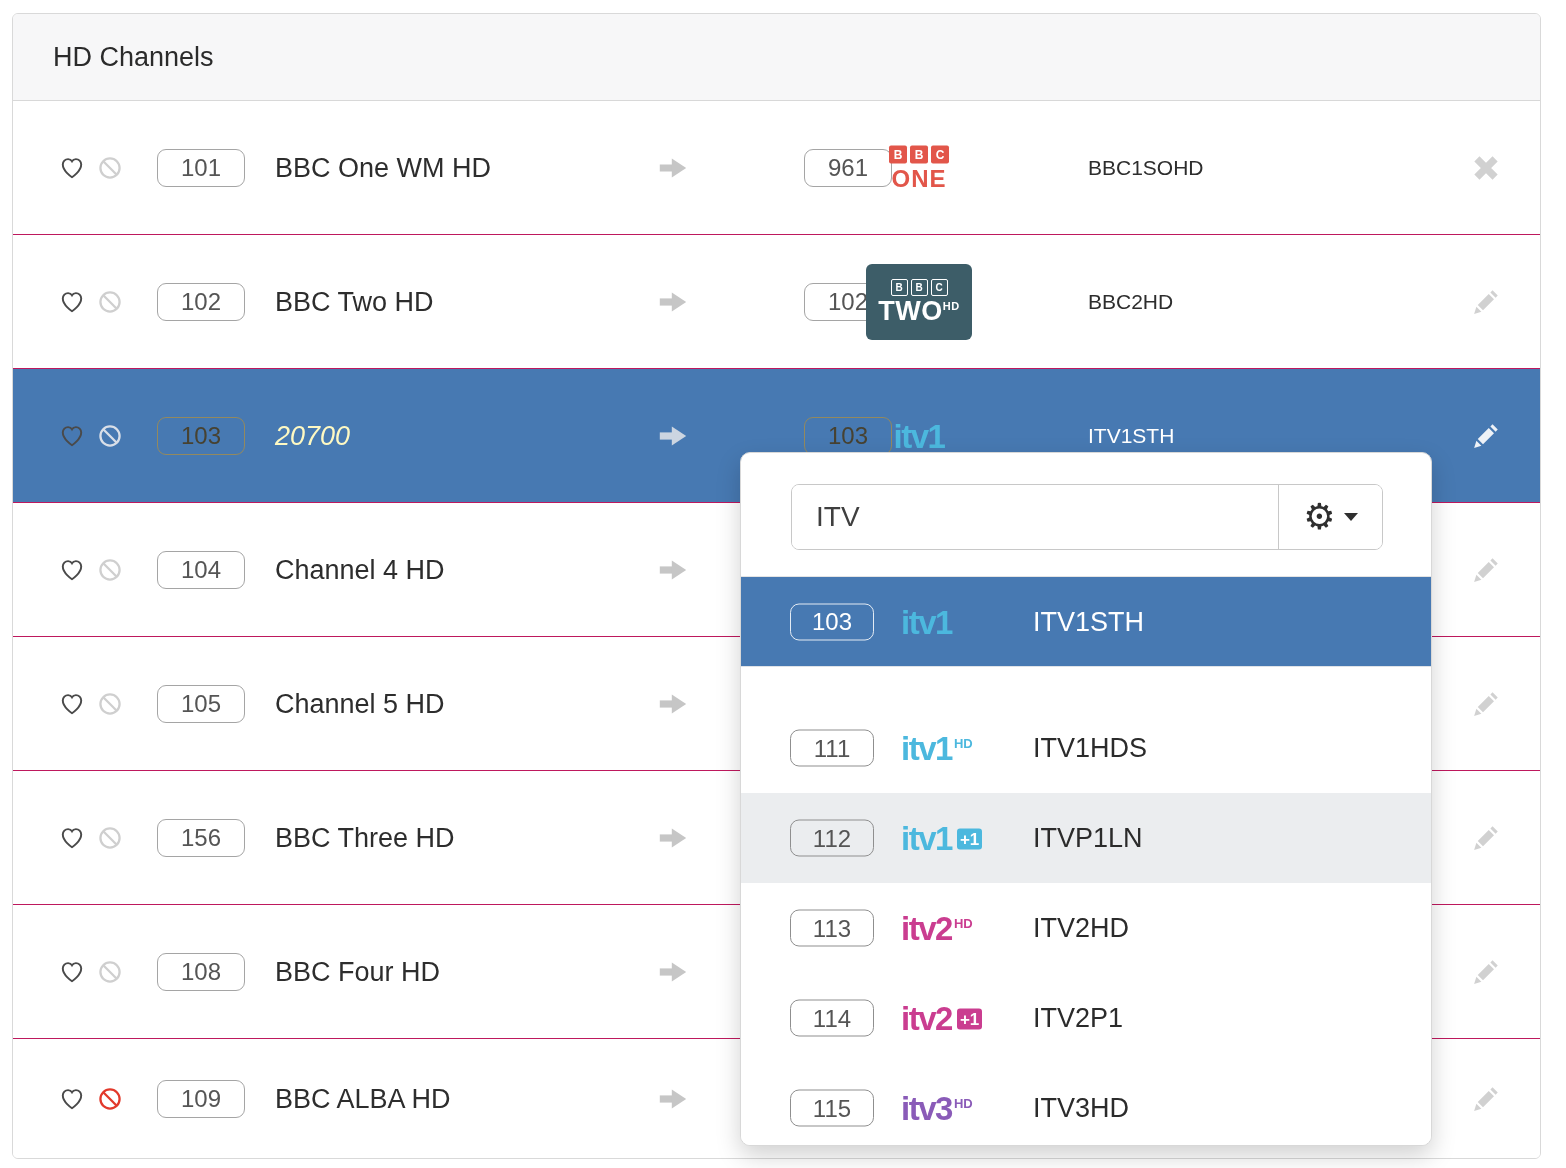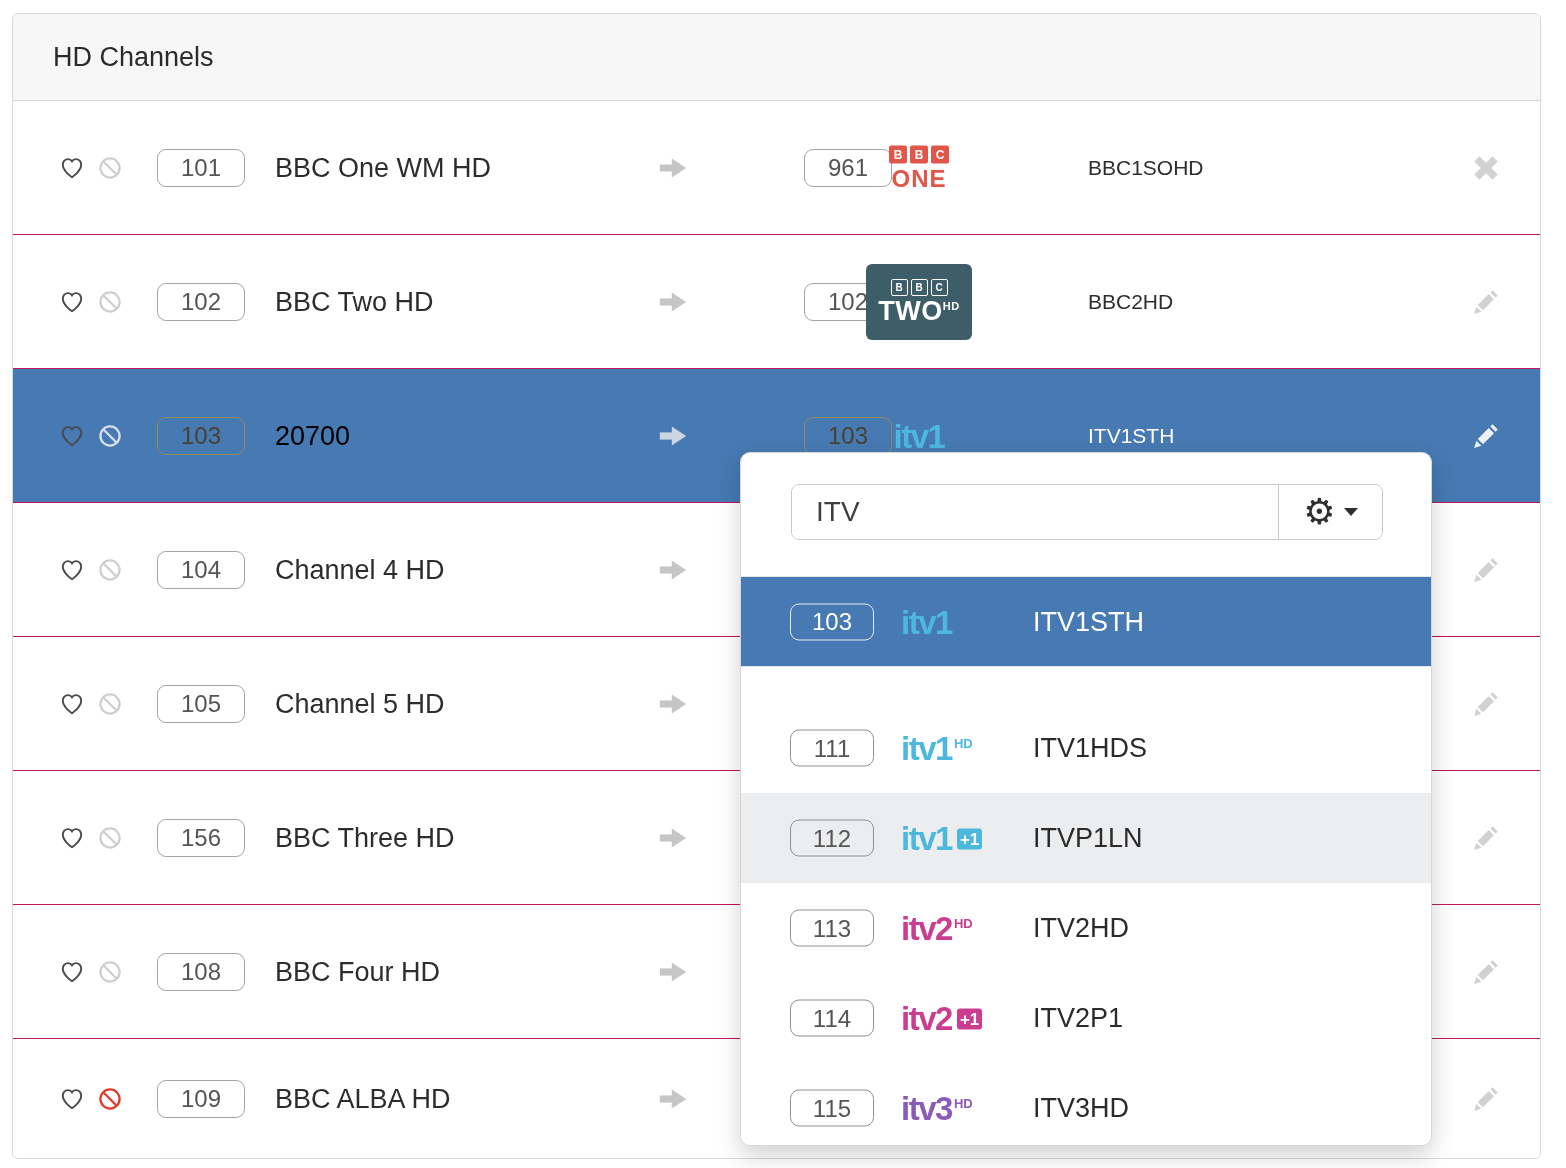--- a/index.html
+++ b/index.html
@@ -30,21 +30,21 @@
   .ban-icon.blocked { color:#e2392b; }
 
   .lcn-badge {
     left:188px; width:88px; height:38px; border:1.5px solid #a5a5a5; border-radius:9px;
     background:#fff; color:#555; font-size:24px;
     display:flex; align-items:center; justify-content:center;
   }
   .row.selected .lcn-badge { background:transparent; border-color:#93895f; color:#474231; }
 
   .chan-name { left:262px; font-size:27px; color:#2d2d2d; white-space:nowrap; }
-  .row.selected .chan-name { color:#000000; }
+  .row.selected .chan-name { color:#fef9c3;font-style:italic; }
 
   .arrow-icon { left:660px; color:#c6c6c6; width:32px; height:24px; }
   .row.selected .arrow-icon { color:#ccd5e1; }
 
   .r-lcn { left:835px; }
   .logo-box { left:906px; width:136px; display:flex; align-items:center; justify-content:center; }
   .r-name { left:1055px; font-size:21px; color:#2d2d2d; white-space:nowrap;margin-left:20px; }
   .row.selected .r-name { color:#fff; }
 
   .action-icon { left:1473px; color:#d1d1d1; }
@@ -80,21 +80,21 @@
   .itv-pink .plus1-box { background:#ca3d90; }
 
   
   .popup {
     position:absolute; left:740px; top:452px; width:692px; height:694px; z-index:10;
     background:#fff; border:1px solid #d8d8d8; border-radius:10px; overflow:hidden;
     box-shadow:0 10px 25px rgba(0,0,0,0.18);
   }
   .popup-search { height:124px; border-bottom:1px solid #e4e4e4; position:relative; }
   .search-group {
-    position:absolute; left:50px; top:31px; width:592px; height:56px;
+    position:absolute; left:50px; top:31px; width:592px; height:66px;
     display:flex; border:1px solid #c8c8c8; border-radius:8px; background:#fff; overflow:hidden;
   }
   .search-input {
     flex:1; border:none; outline:none; font-size:28px; color:#3f3f3f; padding:0 24px;
     font-family:"Liberation Sans", sans-serif; background:#fff;
   }
   .gear-btn {
     width:104px; border-left:1px solid #c8c8c8; background:#fff;
     display:flex; align-items:center; justify-content:center; gap:8px; cursor:pointer;
   }

